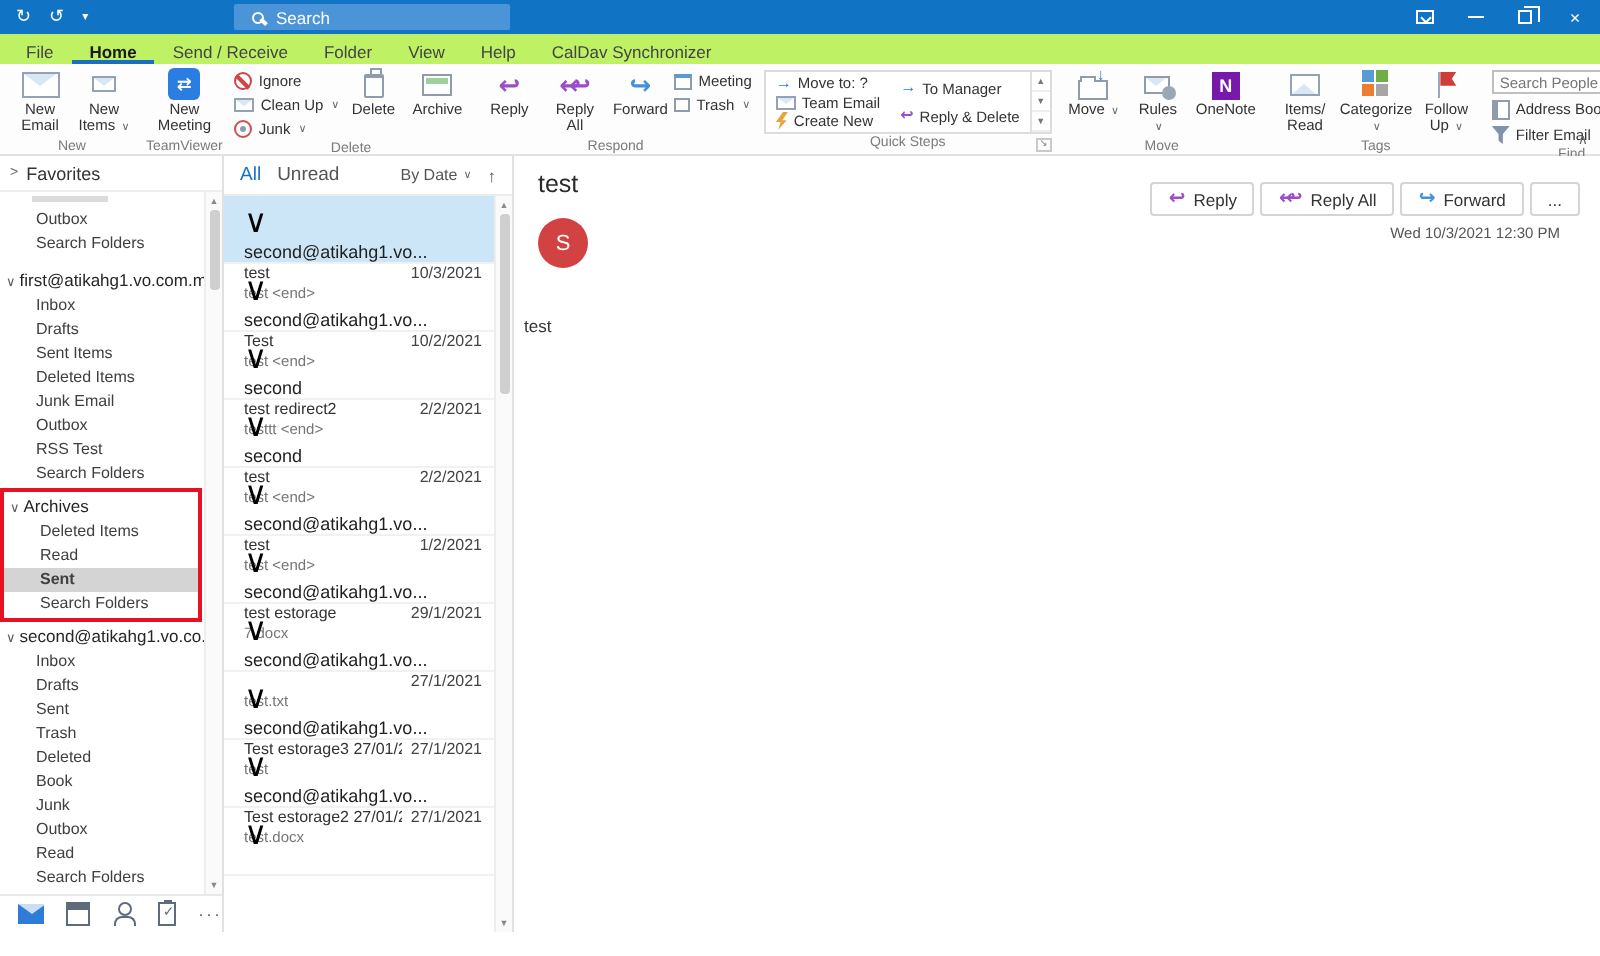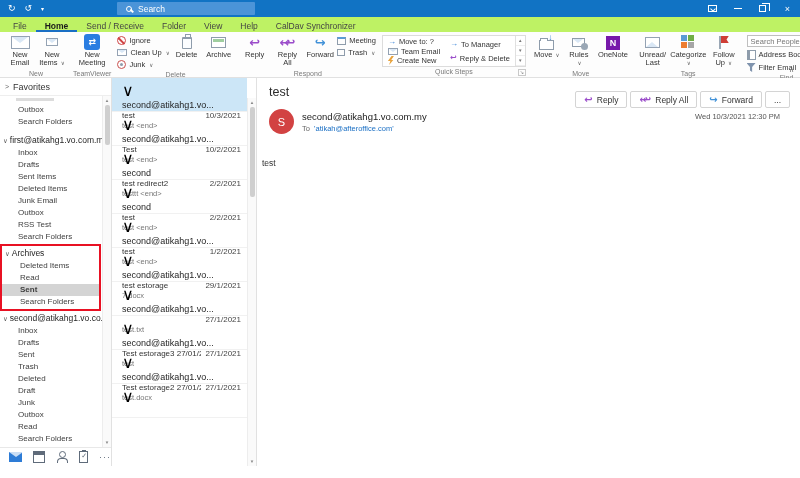--- a/index.html
+++ b/index.html
@@ -405,21 +405,21 @@
       <div class="rcap">Move</div>
     </div>
     <div class="rsep"></div>
 
     <div class="rgroup">
       <div class="rbody">
         <div class="rlg">
           <span class="ric">
               <span class="ic-unread"></span>
             </span>
-          <span class="rtxt">Unread/ Last</span>
+          <span class="rtxt">Items/ Read</span>
         </div>
         <div class="rlg">
           <span class="ric">
               <span class="ic-categorize"></span>
             </span>
           <span class="rtxt"><span>Categorize</span> <span class="dd">∨</span></span>
         </div>
         <div class="rlg">
           <span class="ric">
               <span class="ic-flag"></span>
@@ -512,21 +512,21 @@
             <div class="srow folder"><span>Inbox</span></div>
 
             <div class="srow folder"><span>Drafts</span></div>
 
             <div class="srow folder"><span>Sent</span></div>
 
             <div class="srow folder"><span>Trash</span></div>
 
             <div class="srow folder"><span>Deleted</span></div>
 
-            <div class="srow folder"><span>Draft</span></div>
+            <div class="srow folder"><span>Book</span></div>
 
             <div class="srow folder"><span>Junk</span></div>
 
             <div class="srow folder"><span>Outbox</span></div>
 
             <div class="srow folder"><span>Read</span></div>
 
             <div class="srow folder"><span>Search Folders</span></div>
           </div>
         <div class="scrollv">
@@ -539,20 +539,29 @@
       <div class="navrow">
         <span class="nv-mail"></span>
         <span class="nv-cal"></span>
         <span class="nv-people"></span>
         <span class="nv-tasks"></span>
         <span class="nv-more"></span>
       </div>
     </div>
 
     <div class="msglist">
+      <div class="mlheader">
+        <span class="mltab-all">All</span>
+        <span class="mltab-unread">Unread</span>
+        <span class="mlsort">
+            <span>By Date</span>
+            <span class="dd">∨</span>
+          </span>
+        <span class="mlasc">↑</span>
+      </div>
       <div class="msgs">
 
 
           <div class="mrow msg selected">
             <div class="mgrp" style="display:flex;align-items:center;gap:4px">
               <span class="chev">∨</span>
               <span></span>
             </div>
             <div class="mbody">
               <div class="mfrom">second@atikahg1.vo...</div>
@@ -717,22 +726,18 @@
             <span class="ic-forward"></span>
             <span>Forward</span>
           </span>
         <span class="rpbtn">
             <span>...</span>
           </span>
       </div>
       <div class="rdate">Wed 10/3/2021 12:30 PM</div>
       <div class="rsender">
         <span class="avatar">S</span>
-        <span>
-          <div class="sname">second@atikahg1.vo.com.my</div>
-          <div class="sto"><span>To</span>&nbsp;&nbsp;<span class="tov">'atikah@afteroffice.com'</span></div>
-        </span>
       </div>
       <div class="remailbody">test</div>
     </div>
   </div>
 
 </div>
 
 </body></html>

